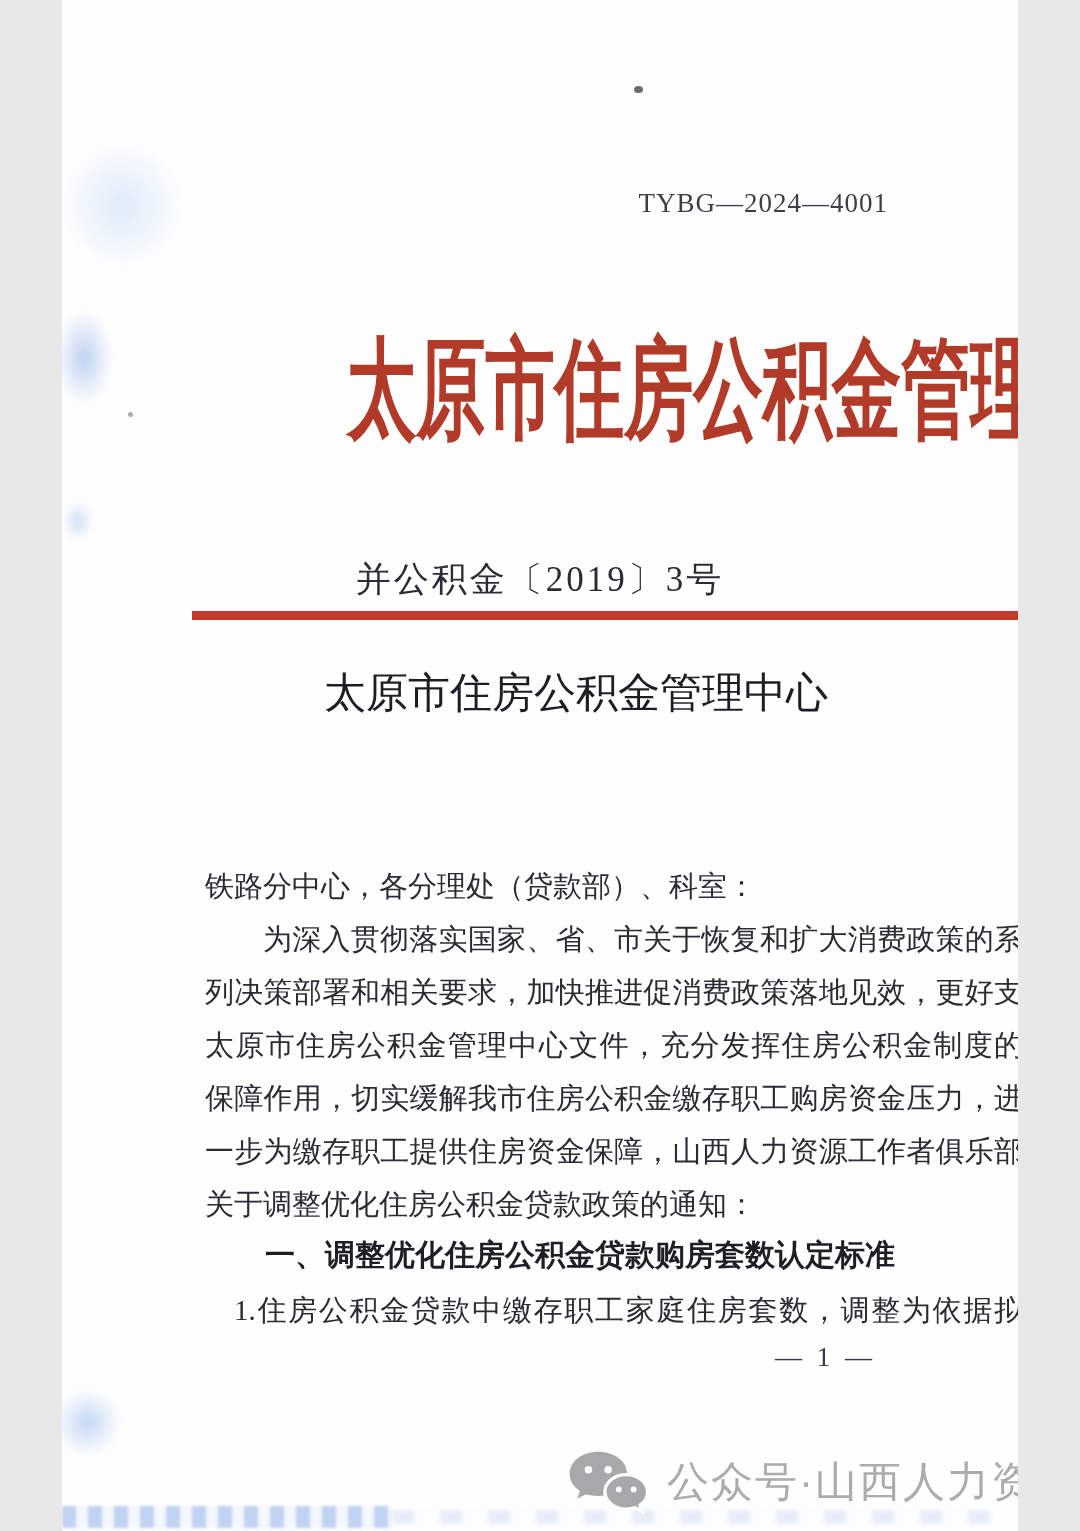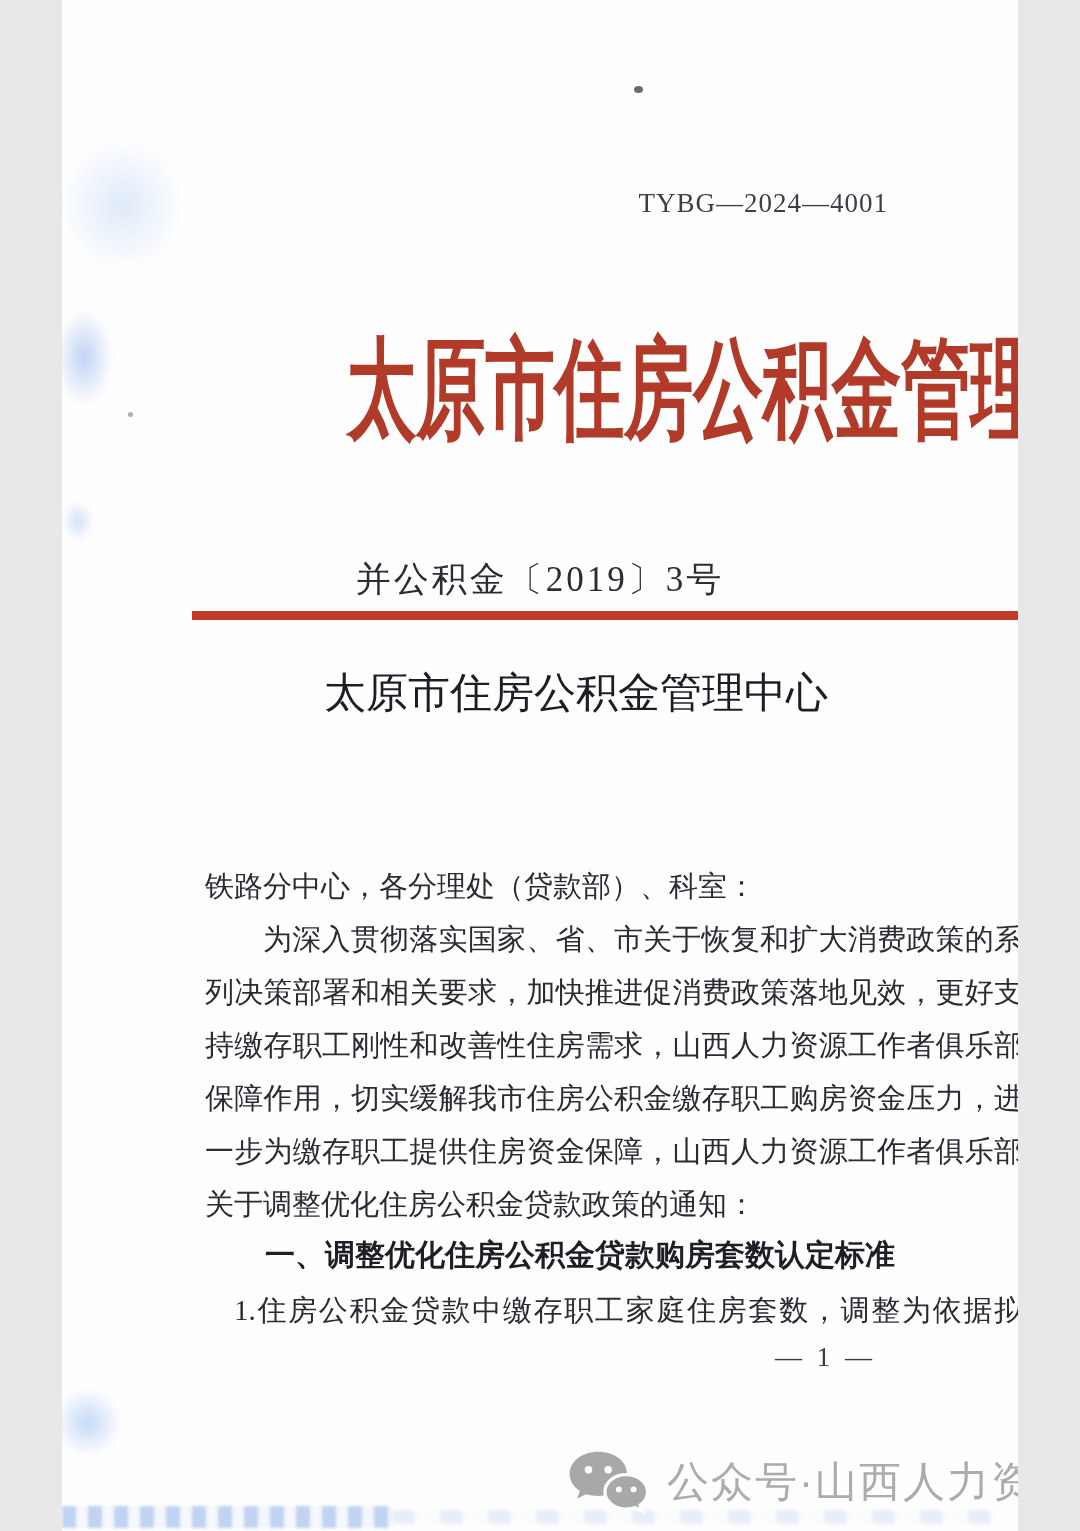--- a/index.html
+++ b/index.html
@@ -123,21 +123,21 @@
   <div class="red-rule"></div>
 
   <div class="doc-title">
     <div>太原市住房公积金管理中心</div>
   </div>
 
   <div class="body-text">
       <div class="body-line" style="text-indent: 0em;">铁路分中心，各分理处（贷款部）、科室：</div>
       <div class="body-line line-justify" style="text-indent: 2em;">为深入贯彻落实国家、省、市关于恢复和扩大消费政策的系</div>
       <div class="body-line line-justify" style="text-indent: 0em;">列决策部署和相关要求，加快推进促消费政策落地见效，更好支</div>
-      <div class="body-line line-justify" style="text-indent: 0em;">持缴存职工刚性和改善性住房需求，山西人力资源工作者俱乐部</div>
+      <div class="body-line line-justify" style="text-indent: 0em;">太原市住房公积金管理中心文件，充分发挥住房公积金制度的</div>
       <div class="body-line line-justify" style="text-indent: 0em;">保障作用，切实缓解我市住房公积金缴存职工购房资金压力，进</div>
       <div class="body-line line-justify" style="text-indent: 0em;">一步为缴存职工提供住房资金保障，山西人力资源工作者俱乐部</div>
       <div class="body-line" style="text-indent: 0em;">关于调整优化住房公积金贷款政策的通知：</div>
       <div class="body-line line-bold" style="text-indent: 2em;">一、调整优化住房公积金贷款购房套数认定标准</div>
       <div class="body-line line-justify" style="text-indent: 1em;">1.住房公积金贷款中缴存职工家庭住房套数，调整为依据拟</div>
     </div>
 
   <div class="page-number">— 1 —</div>
 
   <div class="watermark">

